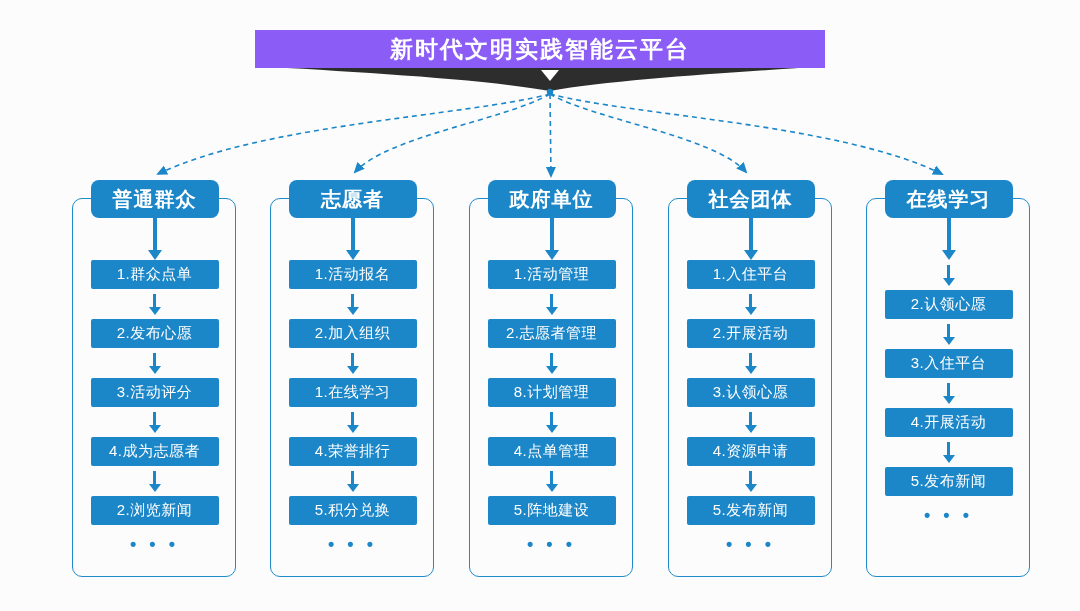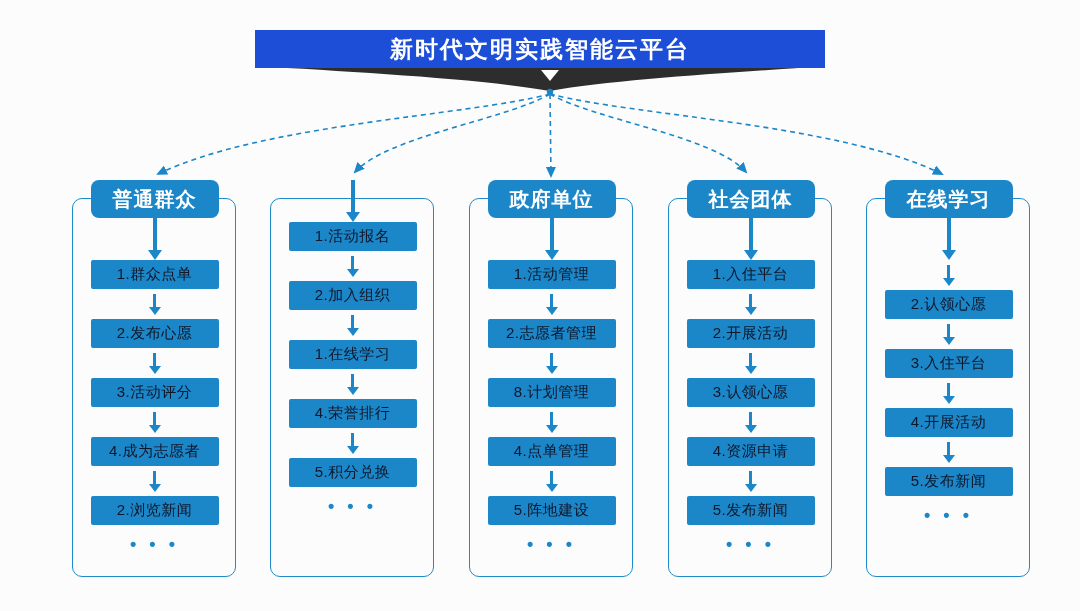--- a/index.html
+++ b/index.html
@@ -10,21 +10,21 @@
   .canvas{
     position:relative;
     width:1080px;height:611px;
     background:#fcfcfc;
     overflow:hidden;
   }
   
   .banner{
     position:absolute;left:255px;top:30px;
     width:570px;height:38px;
-    background:#1d4ed8;
+    background:#8b5cf6;
     display:flex;align-items:center;justify-content:center;
     z-index:3;
   }
   .banner span{
     color:#ffffff;font-size:23px;font-weight:bold;letter-spacing:2px;
   }
   
   svg.layer{position:absolute;left:0;top:0;z-index:1;}
   
   .column{
@@ -45,21 +45,21 @@
     width:128px;height:38px;
     background:#1b86c8;border-radius:8px;
     display:flex;align-items:center;justify-content:center;
     color:#fff;font-size:20px;font-weight:bold;letter-spacing:1px;
   }
   .item{
     position:relative;z-index:1;
     width:128px;height:29px;
     background:#1b86c8;border-radius:2px;
     display:flex;align-items:center;justify-content:center;
-    color:#0f172a;font-size:15px;letter-spacing:0.5px;
+    color:#ffffff;font-size:15px;letter-spacing:0.5px;
   }
   
   .varrow{
     position:relative;z-index:1;
     display:flex;flex-direction:column;align-items:center;justify-content:center;
   }
   .varrow .stem{width:3px;background:#1b86c8;}
   .varrow .head{
     width:0;height:0;
     border-left:6px solid transparent;border-right:6px solid transparent;
@@ -134,20 +134,21 @@
     <div class="varrow small">
         <span class="stem"></span>
         <span class="head"></span>
       </div>
     <div class="item">2.浏览新闻</div>
     <div class="dots">• • •</div>
   </div>
 
   <div class="column" style="left:270px">
     <div class="outline"></div>
+    <div class="hdr">志愿者</div>
     <div class="varrow tall">
         <span class="stem"></span>
         <span class="head"></span>
       </div>
     <div class="item">1.活动报名</div>
     <div class="varrow small">
         <span class="stem"></span>
         <span class="head"></span>
       </div>
     <div class="item">2.加入组织</div>

